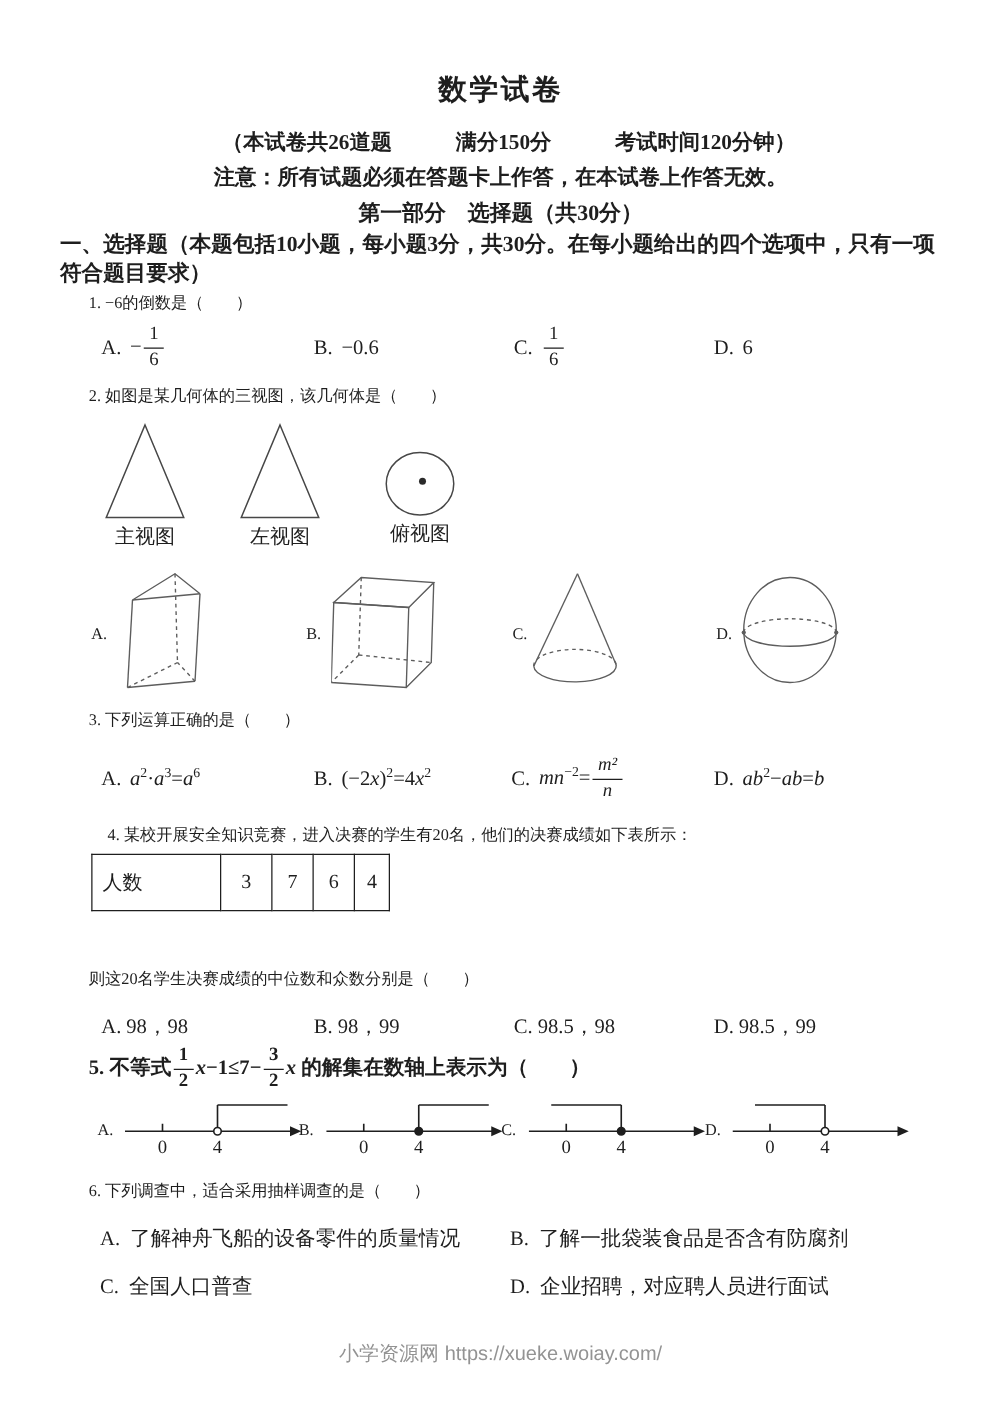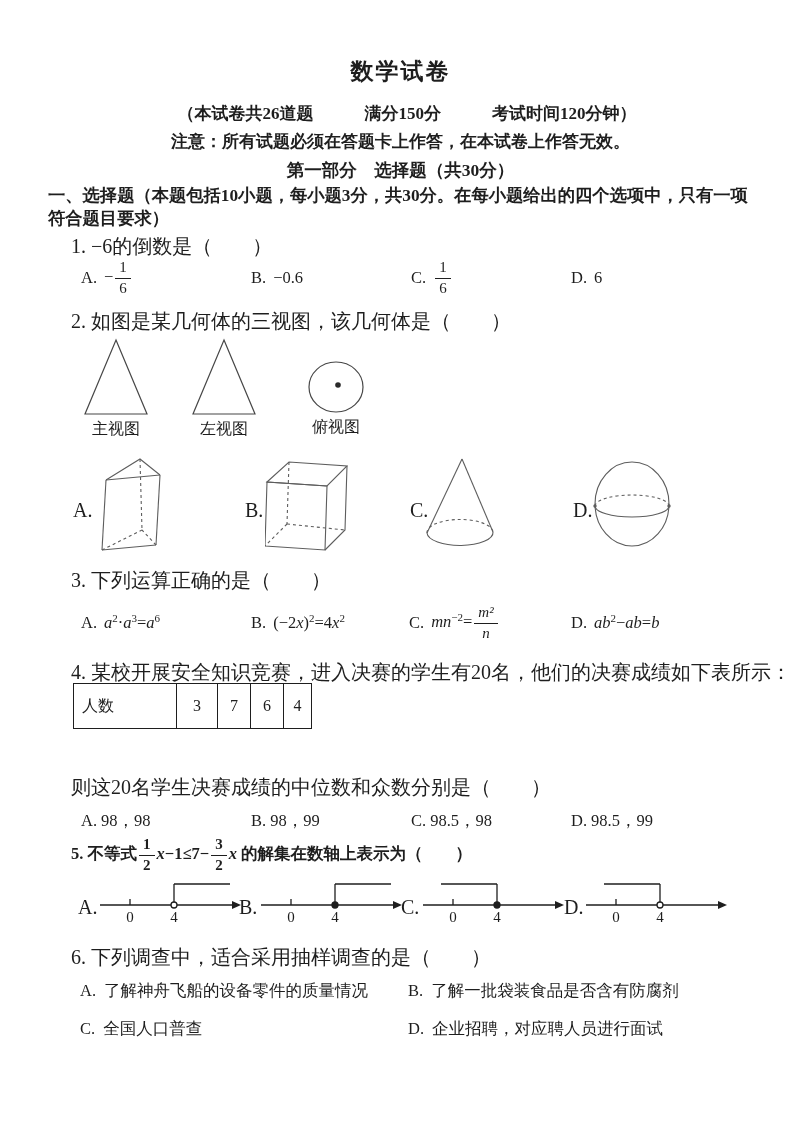--- a/index.html
+++ b/index.html
@@ -6,21 +6,21 @@
   .page{
     position:relative;width:793px;height:1122px;background:#ffffff;overflow:hidden;
     font-family:"Liberation Serif","DejaVu Serif",serif;color:#1e1e1e;
   }
   .abs{position:absolute;margin-left:8px;}
   .center{left:0;right:0;text-align:center;}
   .bold{font-weight:bold;}
   .title{font-size:23px;letter-spacing:2px;}
   .hline{font-size:17px;}
   .intro{left:40px;width:712px;font-size:17.3px;line-height:23px;text-align:left;}
-  .stem{font-size:20px;white-space:nowrap;}
+  .stem{font-size:13px;white-space:nowrap;}
   .opt{display:flex;align-items:center;gap:7px;font-size:16.5px;white-space:nowrap;}
   .math{display:inline;}
   .it{font-style:italic;}
   sup{font-size:11px;line-height:0;}
   .frac{display:inline-flex;flex-direction:column;align-items:center;line-height:1.05;
         vertical-align:middle;margin:0 2px;font-size:15px;}
   .fnum{padding:0 4px 2px;border-bottom:1.3px solid #1e1e1e;}
   .fden{padding:2px 4px 0;}
   .viewlabel{font-size:16px;text-align:center;}
   svg{display:block;}
@@ -163,21 +163,21 @@
             <span class="fnum it">m²</span>
             <span class="fden it">n</span>
           </span></span>
     </div>
     <div class="abs opt" style="left:555px;top:0;height:58px;">
       <span>D.</span>
       <span class="math"><span class="it">ab</span><sup>2</sup><span>−</span><span class="it">ab</span><span>=</span><span class="it">b</span></span>
     </div>
   </div>
 
-  <div class="abs stem" style="top:659px;left:63px;">4. 某校开展安全知识竞赛，进入决赛的学生有20名，他们的决赛成绩如下表所示：</div>
+  <div class="abs stem" style="top:659px;left:78px;">4. 某校开展安全知识竞赛，进入决赛的学生有20名，他们的决赛成绩如下表所示：</div>
   <table class="score abs" style="top:683px;left:65px;">
     <tbody>
     <tr>
       <td class="c1">人数</td>
       <td class="cn w38">3</td>
       <td class="cn w30">7</td>
       <td class="cn w30">6</td>
       <td class="cn w25">4</td>
     </tr>
   </tbody>
@@ -279,14 +279,17 @@
   </div>
   <div class="abs opt" style="top:1018px;left:72px;gap:8px;">
     <span>C.</span>
     <span>全国人口普查</span>
   </div>
   <div class="abs opt" style="top:1018px;left:400px;gap:8px;">
     <span>D.</span>
     <span>企业招聘，对应聘人员进行面试</span>
   </div>
 
+  <div class="abs center footer" style="top:1073px;">
+    <span>小学资源网 https://xueke.woiay.com/</span>
+  </div>
 
 </div>
 
 </body></html>

